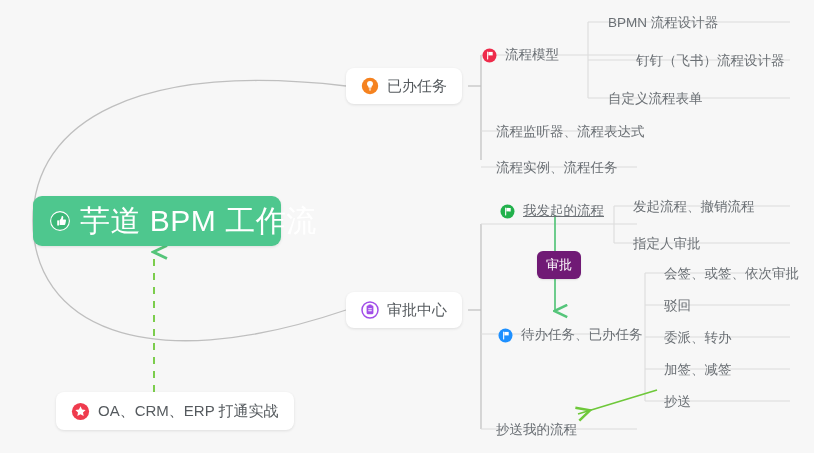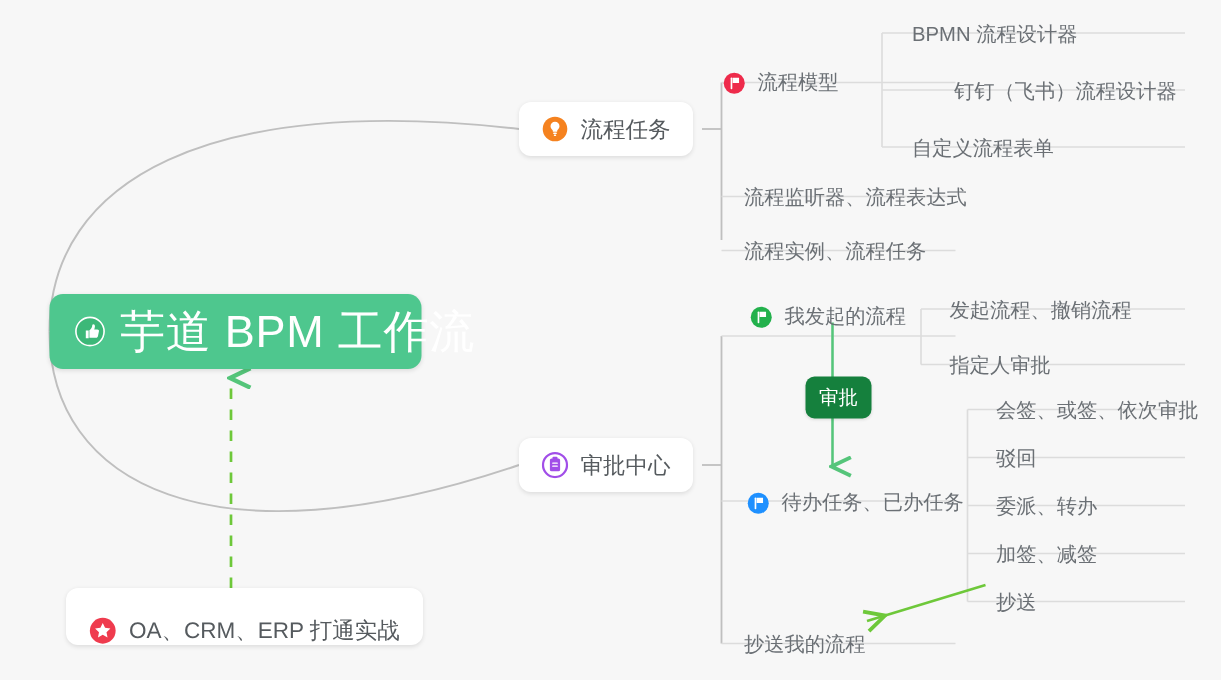--- a/index.html
+++ b/index.html
@@ -45,21 +45,21 @@
   .leaf .lbl{margin-left:0;}
   .leaf.withicon .lbl{margin-left:8px;}
 
   
   .ico{flex:0 0 auto;display:inline-flex;align-items:center;justify-content:center;border-radius:50%;}
   .ico svg{display:block;}
 
   
   .badge{
     position:absolute;left:537px;top:251px;
-    background:#15803d;border-radius:6px;
+    background:#701a75;border-radius:6px;
     color:#fff;font-size:13px;
     padding:5px 9px;
     box-shadow:0 1px 2px rgba(0,0,0,.10);
     z-index:5;
   }
 </style>
 </head>
 <body>
 
 <div id="canvas">
@@ -130,21 +130,21 @@
 
   <div class="node card" style="left:346px;top:68px;">
     <span class="ico">
       <svg width="18" height="18" viewBox="0 0 18 18">
         <circle cx="9" cy="9" r="8.2" fill="#f5821f"></circle>
         <path d="M9 4.1 a3 3 0 0 1 3 3 c0 1.3-0.9 2-1.4 2.6 l-0.2 1.1 h-2.8 l-0.2-1.1 C6.9 9.1 6 8.4 6 7.1 a3 3 0 0 1 3-3 z" fill="#ffffff"></path>
         <rect x="7.8" y="11.4" width="2.4" height="1" rx="0.4" fill="#ffffff"></rect>
         <rect x="8.2" y="12.7" width="1.6" height="0.9" rx="0.4" fill="#ffffff"></rect>
       </svg>
     </span>
-    <span class="lbl">流程任务</span>
+    <span class="lbl">已办任务</span>
   </div>
 
   <div class="node leaf withicon" style="left:476px;top:40px;">
     <span class="ico">
       <svg width="15" height="15" viewBox="0 0 15 15">
         <circle cx="7.5" cy="7.5" r="7" fill="#ee2b4b"></circle>
         <rect x="5.1" y="3.6" width="1.1" height="7.9" rx="0.5" fill="#ffffff"></rect>
         <path d="M6.4 3.9 h4.3 v3.5 h-4.3 z" fill="#ffffff"></path>
       </svg>
     </span>
@@ -174,21 +174,21 @@
         <circle cx="9" cy="9" r="8" fill="#ffffff" stroke="#a14ee8" stroke-width="1.5"></circle>
         <rect x="5.6" y="4.6" width="6.8" height="8.6" rx="1.1" fill="#a14ee8"></rect>
         <rect x="7.3" y="3.5" width="3.4" height="1.9" rx="0.7" fill="#a14ee8"></rect>
         <rect x="7.1" y="7.3" width="3.8" height="0.9" rx="0.4" fill="#ffffff"></rect>
         <rect x="7.1" y="9.3" width="3.8" height="0.9" rx="0.4" fill="#ffffff"></rect>
       </svg>
     </span>
     <span class="lbl">审批中心</span>
   </div>
 
-  <div class="node leaf withicon" style="left:494px;top:196px;">
+  <div class="node leaf withicon" style="left:494px;top:196px;text-decoration:underline;">
     <span class="ico">
       <svg width="15" height="15" viewBox="0 0 15 15">
         <circle cx="7.5" cy="7.5" r="7" fill="#22b14c"></circle>
         <rect x="5.1" y="3.6" width="1.1" height="7.9" rx="0.5" fill="#ffffff"></rect>
         <path d="M6.4 3.9 h4.3 v3.5 h-4.3 z" fill="#ffffff"></path>
       </svg>
     </span>
     <span class="lbl">我发起的流程</span>
   </div>
 
@@ -227,21 +227,21 @@
     <span class="lbl">加签、减签</span>
   </div>
   <div class="node leaf" style="left:658px;top:387px;">
     <span class="lbl">抄送</span>
   </div>
 
   <div class="node leaf" style="left:490px;top:415px;">
     <span class="lbl">抄送我的流程</span>
   </div>
 
-  <div class="node card" style="left:44px;top:392px;height:38px;align-items:flex-end;">
+  <div class="node card" style="left:56px;top:392px;height:38px;">
     <span class="ico">
       <svg width="19" height="19" viewBox="0 0 19 19">
         <circle cx="9.5" cy="9.5" r="8.6" fill="#ef3b4e"></circle>
         <path d="M9.5 4.3 l1.55 3.25 3.55 0.45 -2.6 2.45 0.68 3.5 -3.18-1.72 -3.18 1.72 0.68-3.5 -2.6-2.45 3.55-0.45 z" fill="#ffffff"></path>
       </svg>
     </span>
     <span class="lbl" style="font-size:15px;">OA、CRM、ERP 打通实战</span>
   </div>
 
 </div>

